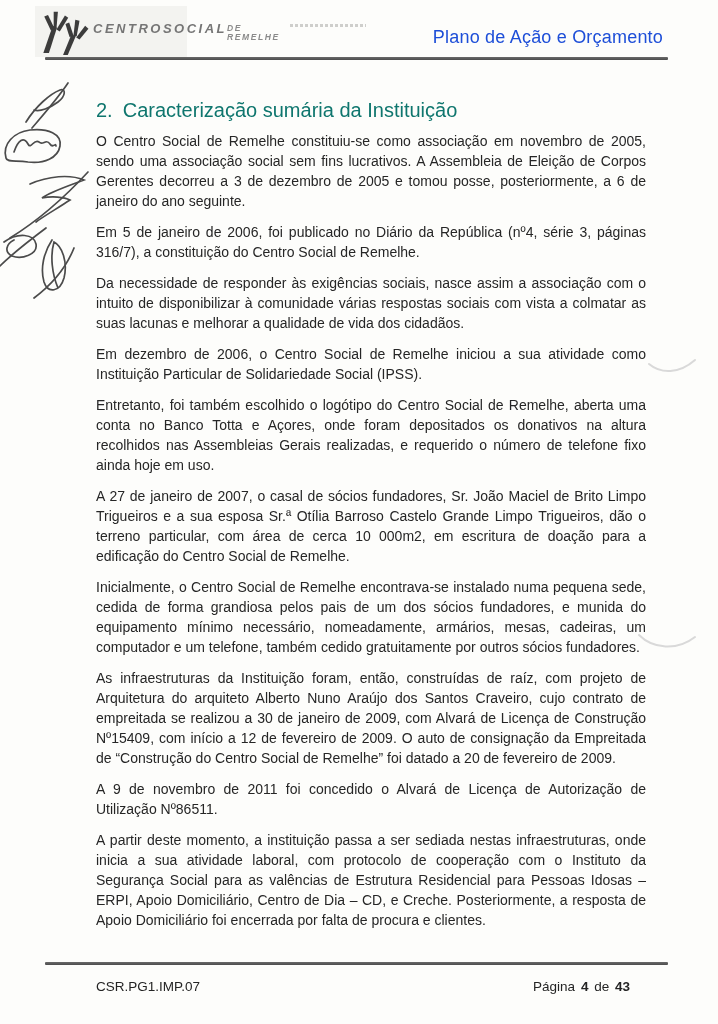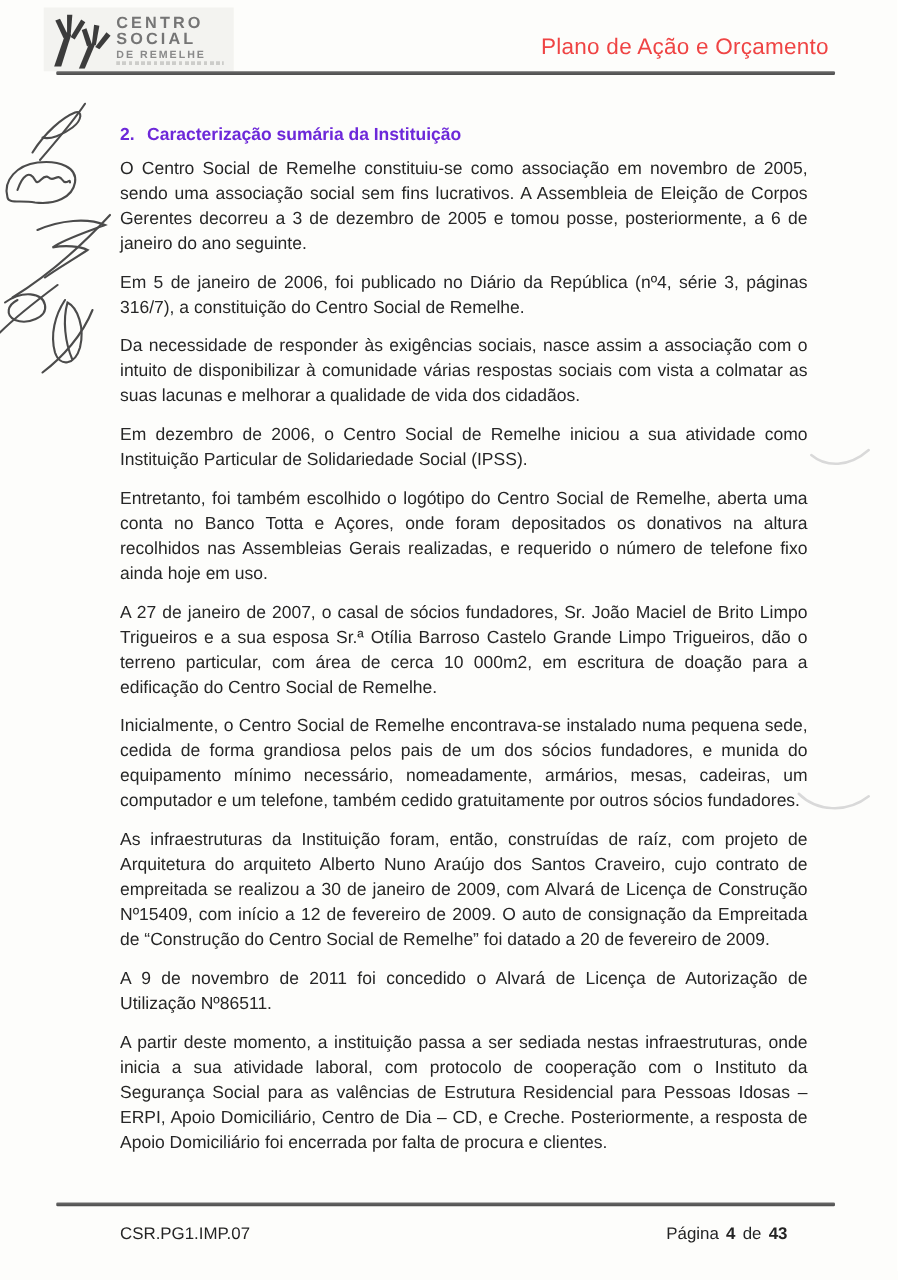--- a/index.html
+++ b/index.html
@@ -15,56 +15,56 @@
 
   
   .logo-box {
     position:absolute; left:35px; top:6px;
     width:152px; height:51px;
     background:#f3f3f0;
     display:flex; align-items:center;
     padding:2px 4px 2px 2px;
   }
   .logo-hands { width:54px; height:47px; flex:0 0 auto; }
-  .logo-text { display:flex; flex-direction:column; line-height:1; margin-left:2px; }
+  .logo-text { display:flex; flex-direction:row; line-height:1; margin-left:2px;font-style:italic; }
   .logo-line {
     font-weight:bold; font-size:13px; letter-spacing:2.5px;
     color:#757575;
   }
   .logo-line3 {
     font-weight:bold; font-size:8.5px; letter-spacing:1.6px;
     color:#8a8a8a; margin-top:2px;
   }
   .logo-subline {
     margin-top:2px; height:3px; width:86px;
     background:repeating-linear-gradient(90deg,#c3c3c0 0 3px,transparent 3px 5px);
     opacity:.8;
   }
   .header-title {
     position:absolute; top:27px; right:55px;
-    font-size:18px; color:#ef4444; letter-spacing:0.2px;
+    font-size:18px; color:#1d4ed8; letter-spacing:0.2px;
     white-space:nowrap;
   }
   .header-rule {
     position:absolute; left:45px; top:57px; width:623px; height:3px;
     background:linear-gradient(#6a6a6a,#4c4c4c);
     border-radius:1px;
   }
 
   
   .signatures { position:absolute; left:0; top:80px; }
   .scan-arc-1 { position:absolute; left:645px; top:350px; }
   .scan-arc-2 { position:absolute; left:633px; top:623px; }
 
   
   .content {
     position:absolute; left:96px; top:99px; width:550px;
   }
   .doc-heading {
-    font-weight:bold; font-size:14px; color:#6d28d9;
+    font-weight:normal; font-size:20px; color:#0f766e;
     margin-bottom:9px;
   }
   .doc-heading .h-num { display:inline-block; margin-right:10px; }
   .para {
     font-size:14px; line-height:20px;
     text-align:justify;
     color:#262626;
     margin-bottom:11px;
   }
 

